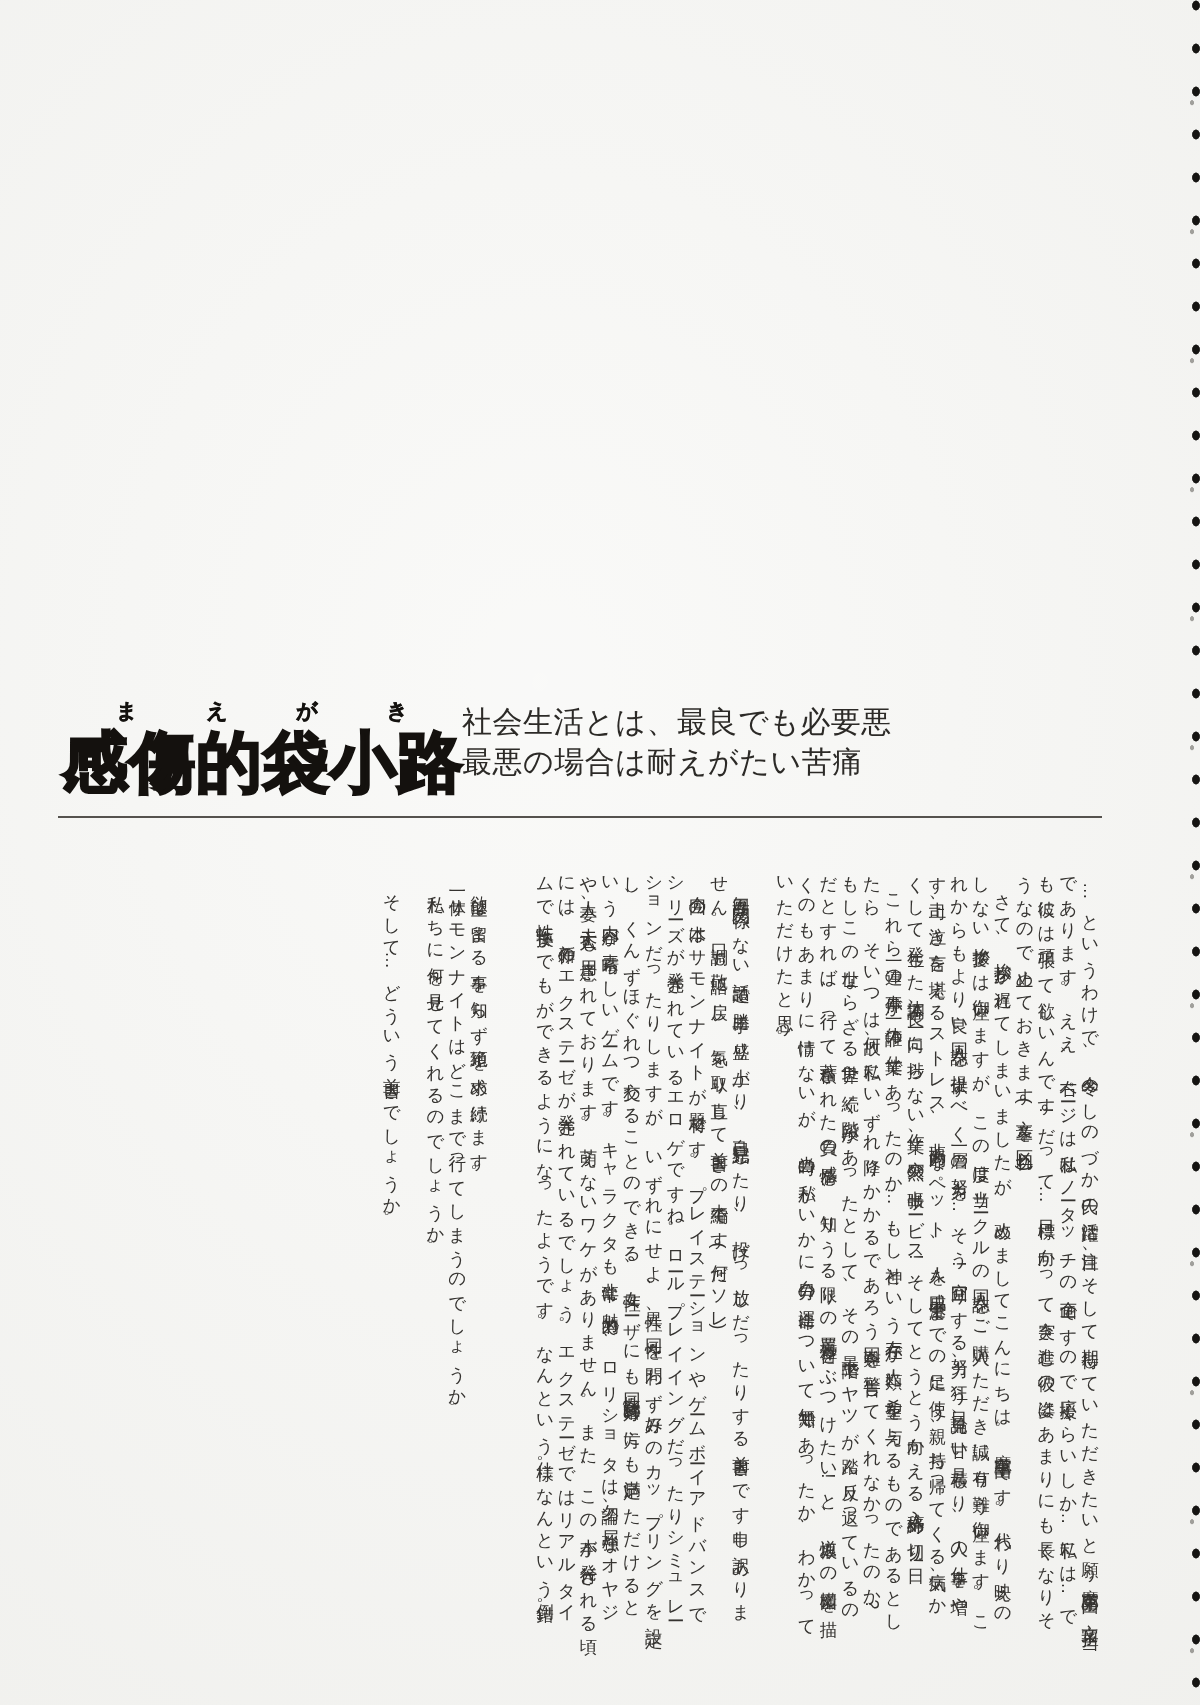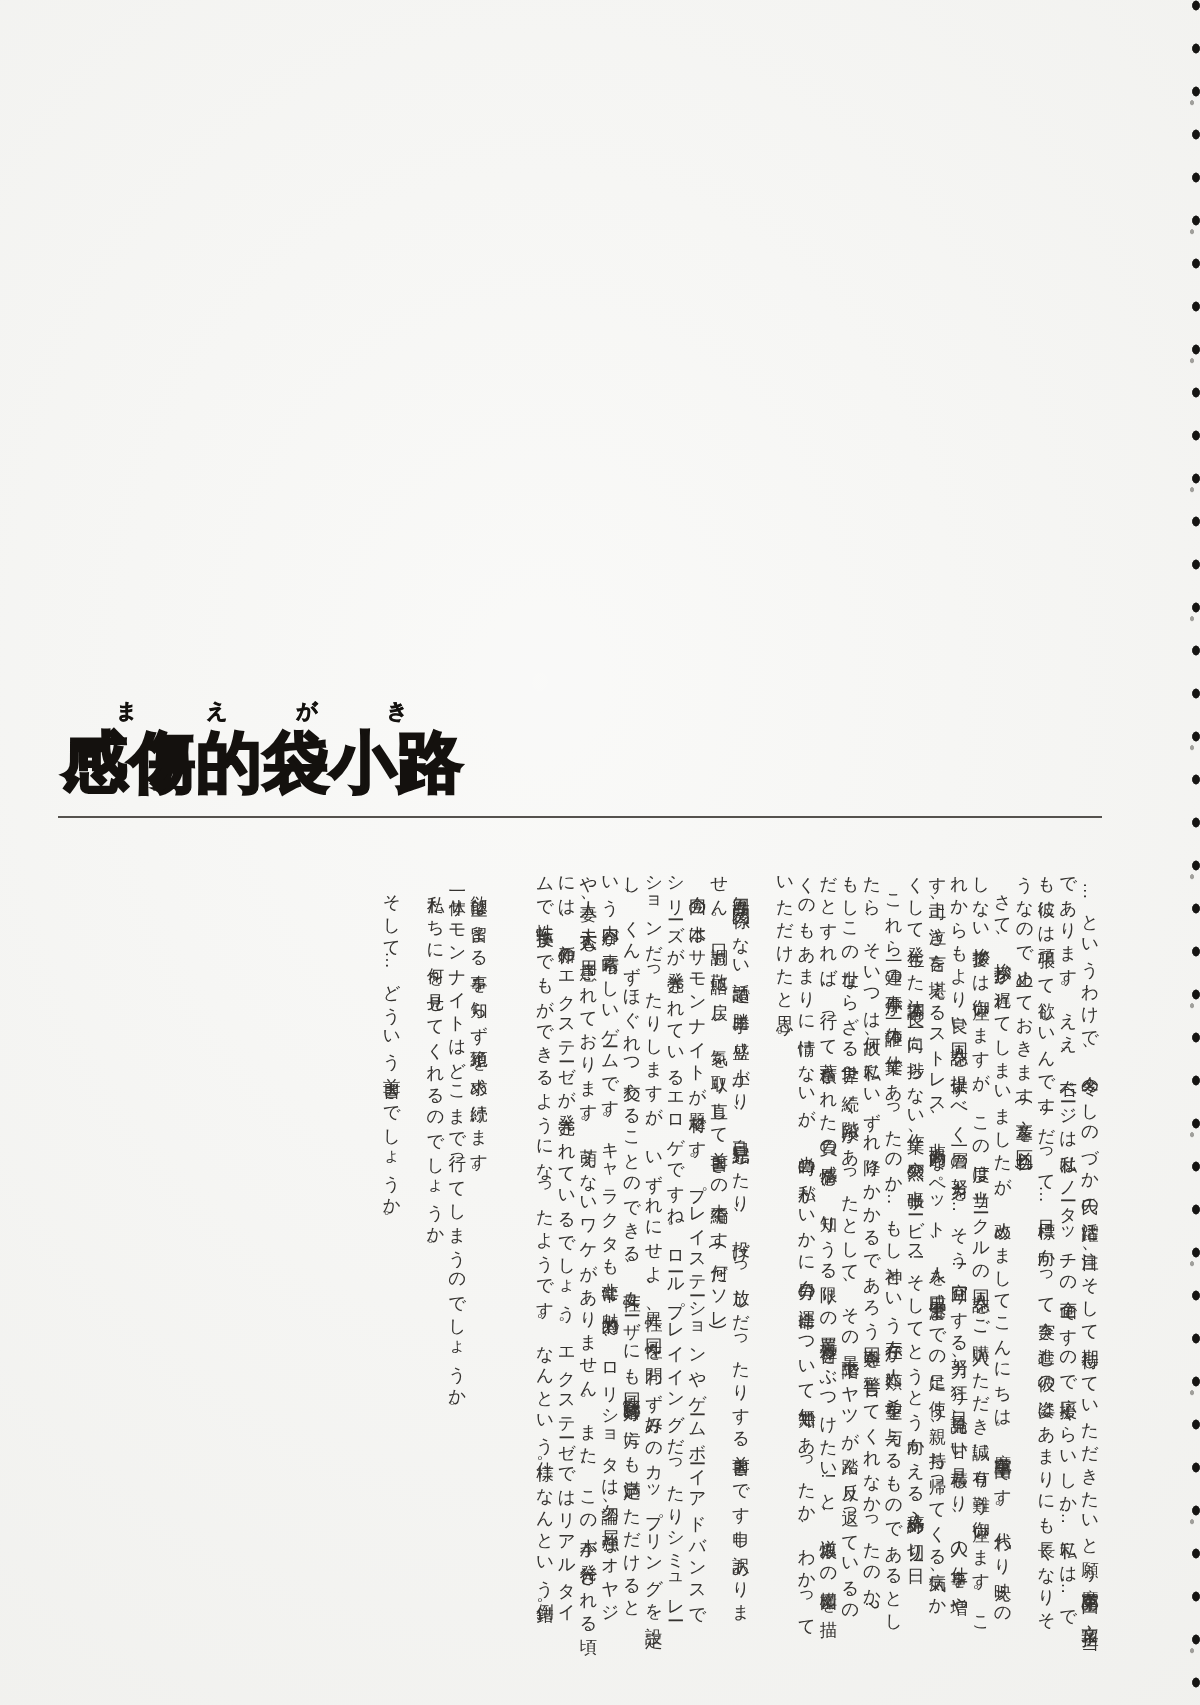--- a/index.html
+++ b/index.html
@@ -75,20 +75,24 @@
   <div class="title-block">
     <div class="furigana">
       <span>ま</span>
       <span>え</span>
       <span>が</span>
       <span>き</span>
     </div>
     <h1 class="main-title">感傷的袋小路</h1>
   </div>
 
+  <div class="subtitle">
+    <div>社会生活とは、最良でも必要悪</div>
+    <div>最悪の場合は耐えがたい苦痛</div>
+  </div>
 
   <hr class="rule">
 
   <main class="body-text">
     <p>…というわけで、今冬のしのづか氏の活躍に注目、そして期待していただきたいと願う魔空軍団の文字担当であります。ええ、右ページは私はノータッチの企画ですので応援くらいしか…私には…でも彼には頑張って欲しいんです!だって…目標に向かって突き進む彼の姿はあまりにも長くなりそうなので止めておきます(文章を区切れ)</p>
     <p>さて、挨拶が遅れてしまいましたが、改めましてこんにちは。魔空軍団です。代わり映えのしない挨拶では御座いますが、この度は当サークルの同人誌をご購入いただき誠に有り難う御座います。これからもより良い同人誌を提供すべく一層の努力を…そう!空回りする努力、狂う目論見、甘い見積もり、人の仕事を増やす上司、泣き言を堪えるストレス、非協力的なペット、人を成田空港までの足に使う親、持ち帰ってくる病気、かくして発生した体調不良、一向に捗らない作業、突然の出張サービス!そしてとうとう向かえる入稿締め切り日!</p>
     <p>これら一連の事件が一体誰の仕業であったのか…もし神という存在が人類に希望を与えるものであるとしたら、そいつは何故、私にいずれ降りかかるであろう困難を警告してくれなかったのか?もしこの世ならざる世界へ続く階段があったとして、その最上階でヤツが踏ん反り返っているのだとすれば、行って蓄積された負の感情を、知りうる限りの罵詈雑言をぶつけたい!と、逆恨みの構図を描くのもあまりに情けないが、当時の私がいかに自分の運命について無知であったか、わかっていただけたと思う。</p>
     <p class="gap1">毎回々々関係のない話題で勝手に盛り上がり、自己完結したり、投げっ放しだったりする前書きです申し訳ありません。口調も敬語に戻し、気を取り直して前書きの本編です(何だソレ)</p>
     <p>今回の本はサモンナイトが題材です。プレイステーションやゲームボーイアドバンスでシリーズが発売されているエロゲですね。ロールプレイイングだったりシミュレーションだったりしますが、いずれにせよ、異性、同性を問わず好みのカップリングを設定し、くんずほぐれつ交わることのできる、女性ユーザにも同性愛嗜好の方にも満足いただけるという内容が素晴らしいゲームです。キャラクタも非常に魅力的で、ロリショタは勿論、屈強なオヤジや人妻、未亡人も用意されております。萌えないワケがありません。また、この本が発行される頃には、新作のエクステーゼが発売されているでしょう。エクステーゼではリアルタイムで性転換までもができるようになったようです。なんという仕様。なんという倒錯。</p>
     <p class="gap2">欲望は留まる事を知らず絶頂を求め続けます。</p>

